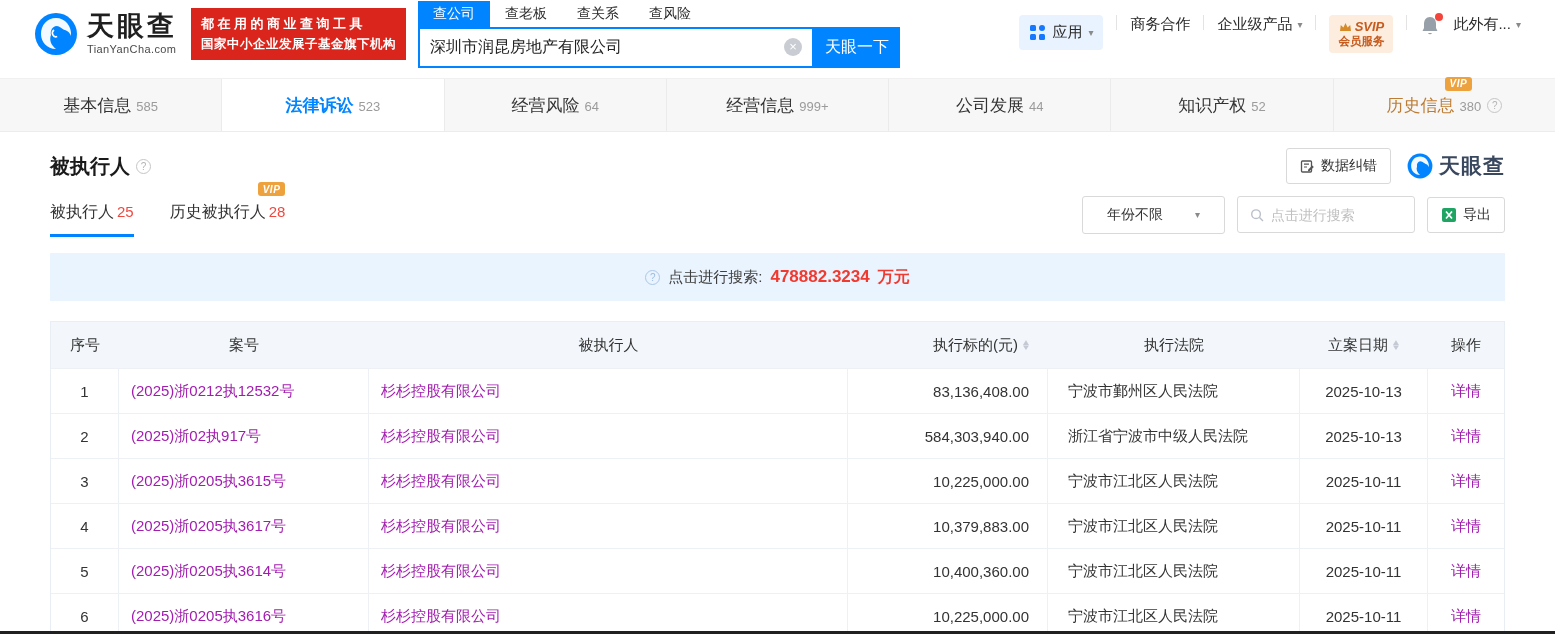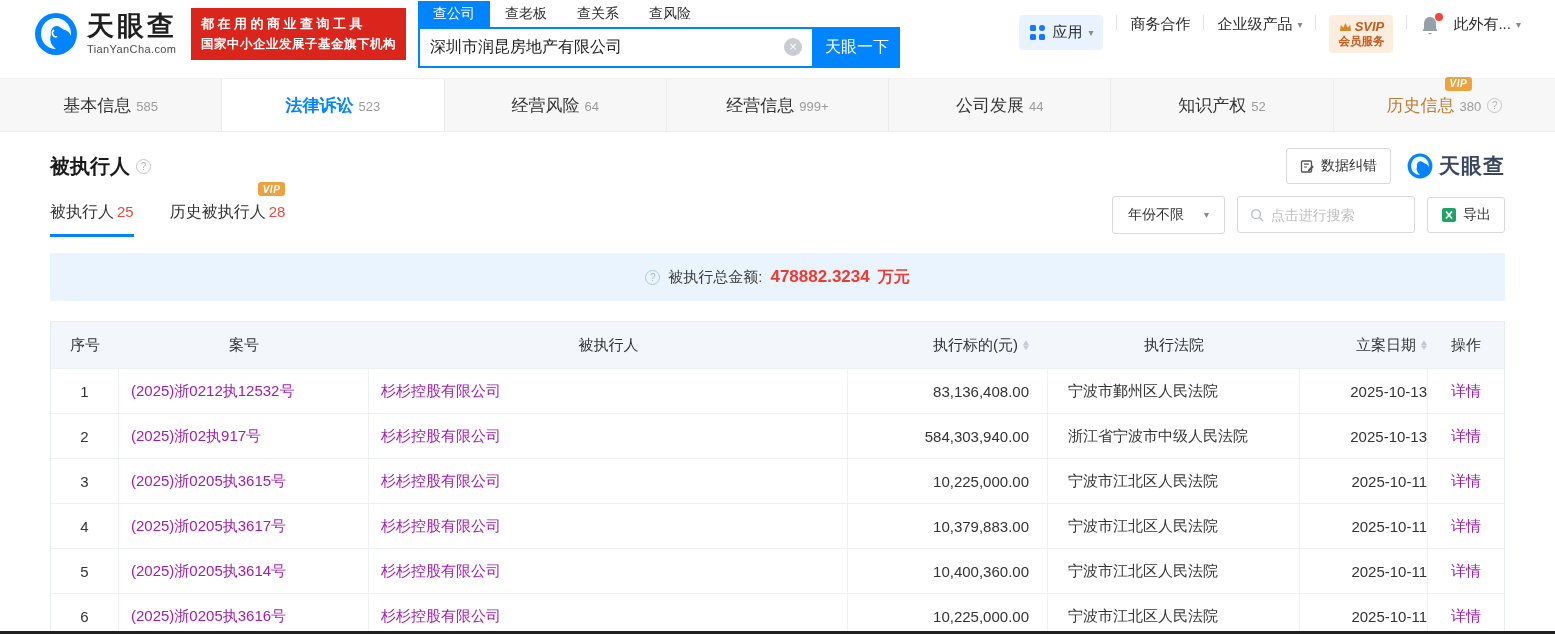--- a/index.html
+++ b/index.html
@@ -71,22 +71,22 @@
 
   .sub-row{margin-top:8px;display:flex;align-items:center}
   .sub-tabs{display:flex;gap:36px}
   .sub-tab{display:inline-flex;align-items:baseline;padding:10px 0 11px;border-bottom:3px solid transparent;
     font-size:16px;color:#333;cursor:pointer}
   .sub-tab.active{border-bottom-color:#0084ff}
   .sub-count{color:#f0483f;font-size:15px;margin-left:3px}
   .cnt-wrap{position:relative;display:inline-block}
   .sub-vip{position:absolute;top:-21px;left:-8px}
   .sub-right{margin-left:auto;display:flex;align-items:center;gap:12px}
-  .select{border:1px solid #d9d9d9;border-radius:3px;padding:9px 15px;font-size:14px;color:#333;
-    display:flex;align-items:center;gap:20px;cursor:pointer}
+  .select{border:1px solid #d9d9d9;border-radius:3px;padding:9px 24px;font-size:14px;color:#333;
+    display:flex;align-items:center;gap:32px;cursor:pointer}
   .searchbox2{border:1px solid #d9d9d9;border-radius:3px;padding:0 12px;height:37px;display:flex;
     align-items:center;gap:7px;width:178px}
   .searchbox2 input{border:0;outline:0;width:100%;font-size:14px;color:#333;font-family:inherit}
   .searchbox2 input::placeholder{color:#c0c0c0}
 
   .banner{margin-top:16px;background:#eaf4fe;height:48px;display:flex;align-items:center;
     justify-content:center;gap:8px}
   .q-blue{border-color:#aac7e8;color:#9bbbe0;margin-left:0}
   .banner-label{font-size:15px;color:#404040}
   .banner-amount{font-size:17px;font-weight:bold;color:#f0392f}
@@ -97,21 +97,21 @@
   .t-head{display:flex;height:46px;background:#f3f7fb;align-items:center}
   .t-row{display:flex;height:45px;align-items:center;border-top:1px solid #edf0f5}
   .t-cell{font-size:15px;color:#333;display:flex;align-items:center}
   .t-row .t-cell{height:100%;border-right:1px solid #edf0f5}
   .t-row .t-cell:last-child{border-right:none}
   .c0{width:68px;justify-content:center}
   .c1{width:250px;padding-left:12px}
   .c2{flex:1;padding-left:12px}
   .c3{width:200px;justify-content:flex-end;padding-right:18px}
   .c4{width:252px;padding-left:20px}
-  .c5{width:128px;justify-content:flex-end}
+  .c5{width:128px;justify-content:center}
   .c6{width:76px;justify-content:center}
   .t-head .c1,.t-head .c2,.t-head .c4{justify-content:center;padding-left:0}
   .lnk{color:#a21caf;font-size:15px}
   .sort{display:inline-flex;flex-direction:column;margin-left:4px;cursor:pointer}
   .sort span{font-size:8px;line-height:5.5px;color:#c4c9d3;transform:scaleX(1.25)}
 
   .bottom-strip{position:absolute;bottom:0;left:0;width:100%;height:3px;background:#202020}
 </style>
 </head>
 <body>
@@ -296,21 +296,21 @@
           <rect x="1" y="1" width="14" height="14" rx="2" fill="#1fa463"></rect>
           <path d="M5 4.5 L11 11.5 M11 4.5 L5 11.5" stroke="#fff" stroke-width="1.7"></path>
         </svg>
         <span>导出</span>
       </div>
     </div>
   </div>
 
   <div class="banner">
     <span class="help-circle q-blue">?</span>
-    <span class="banner-label">被执行总金额:</span>
+    <span class="banner-label">点击进行搜索:</span>
     <span class="banner-amount">478882.3234</span>
     <span class="banner-unit">万元</span>
   </div>
 
   <div class="tbl">
     <div class="t-head" id="thead">
         <div class="t-cell c0">
           <span>序号</span>
         </div>
         <div class="t-cell c1">

